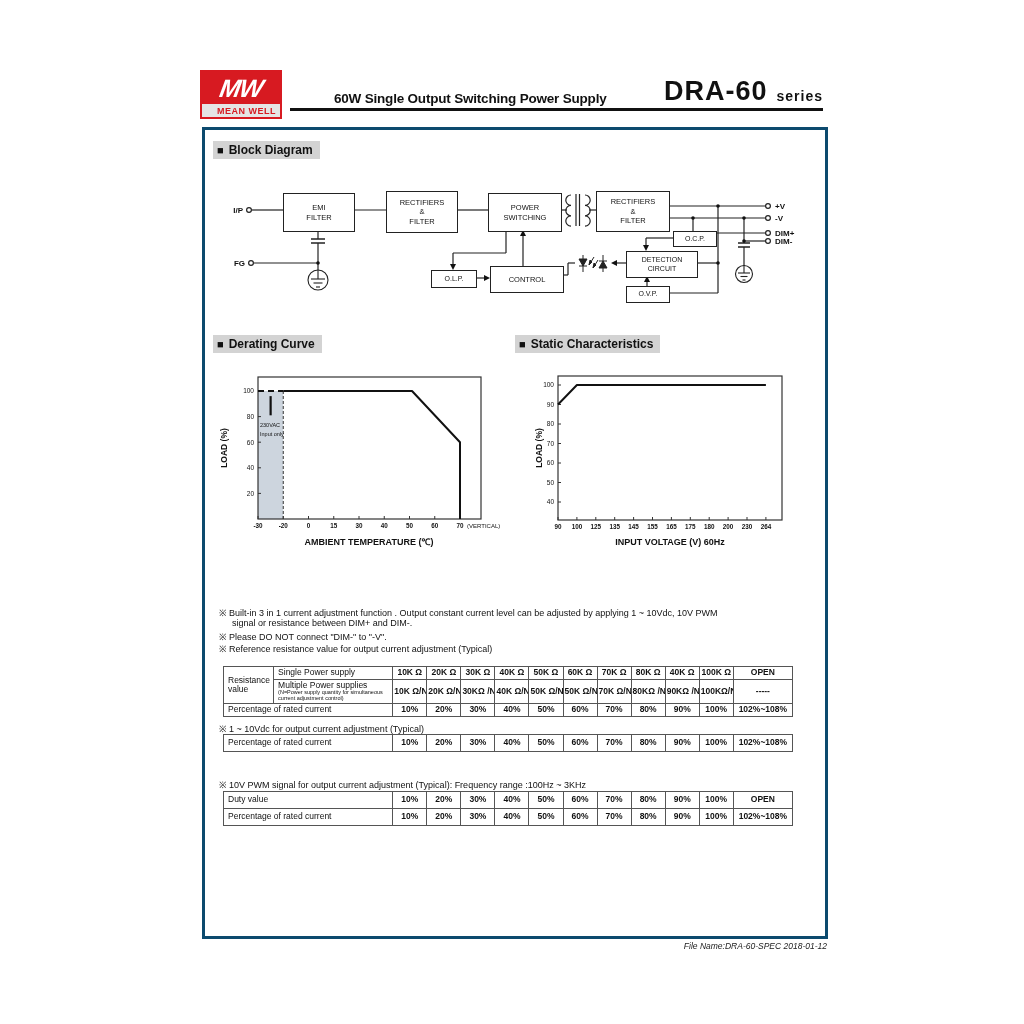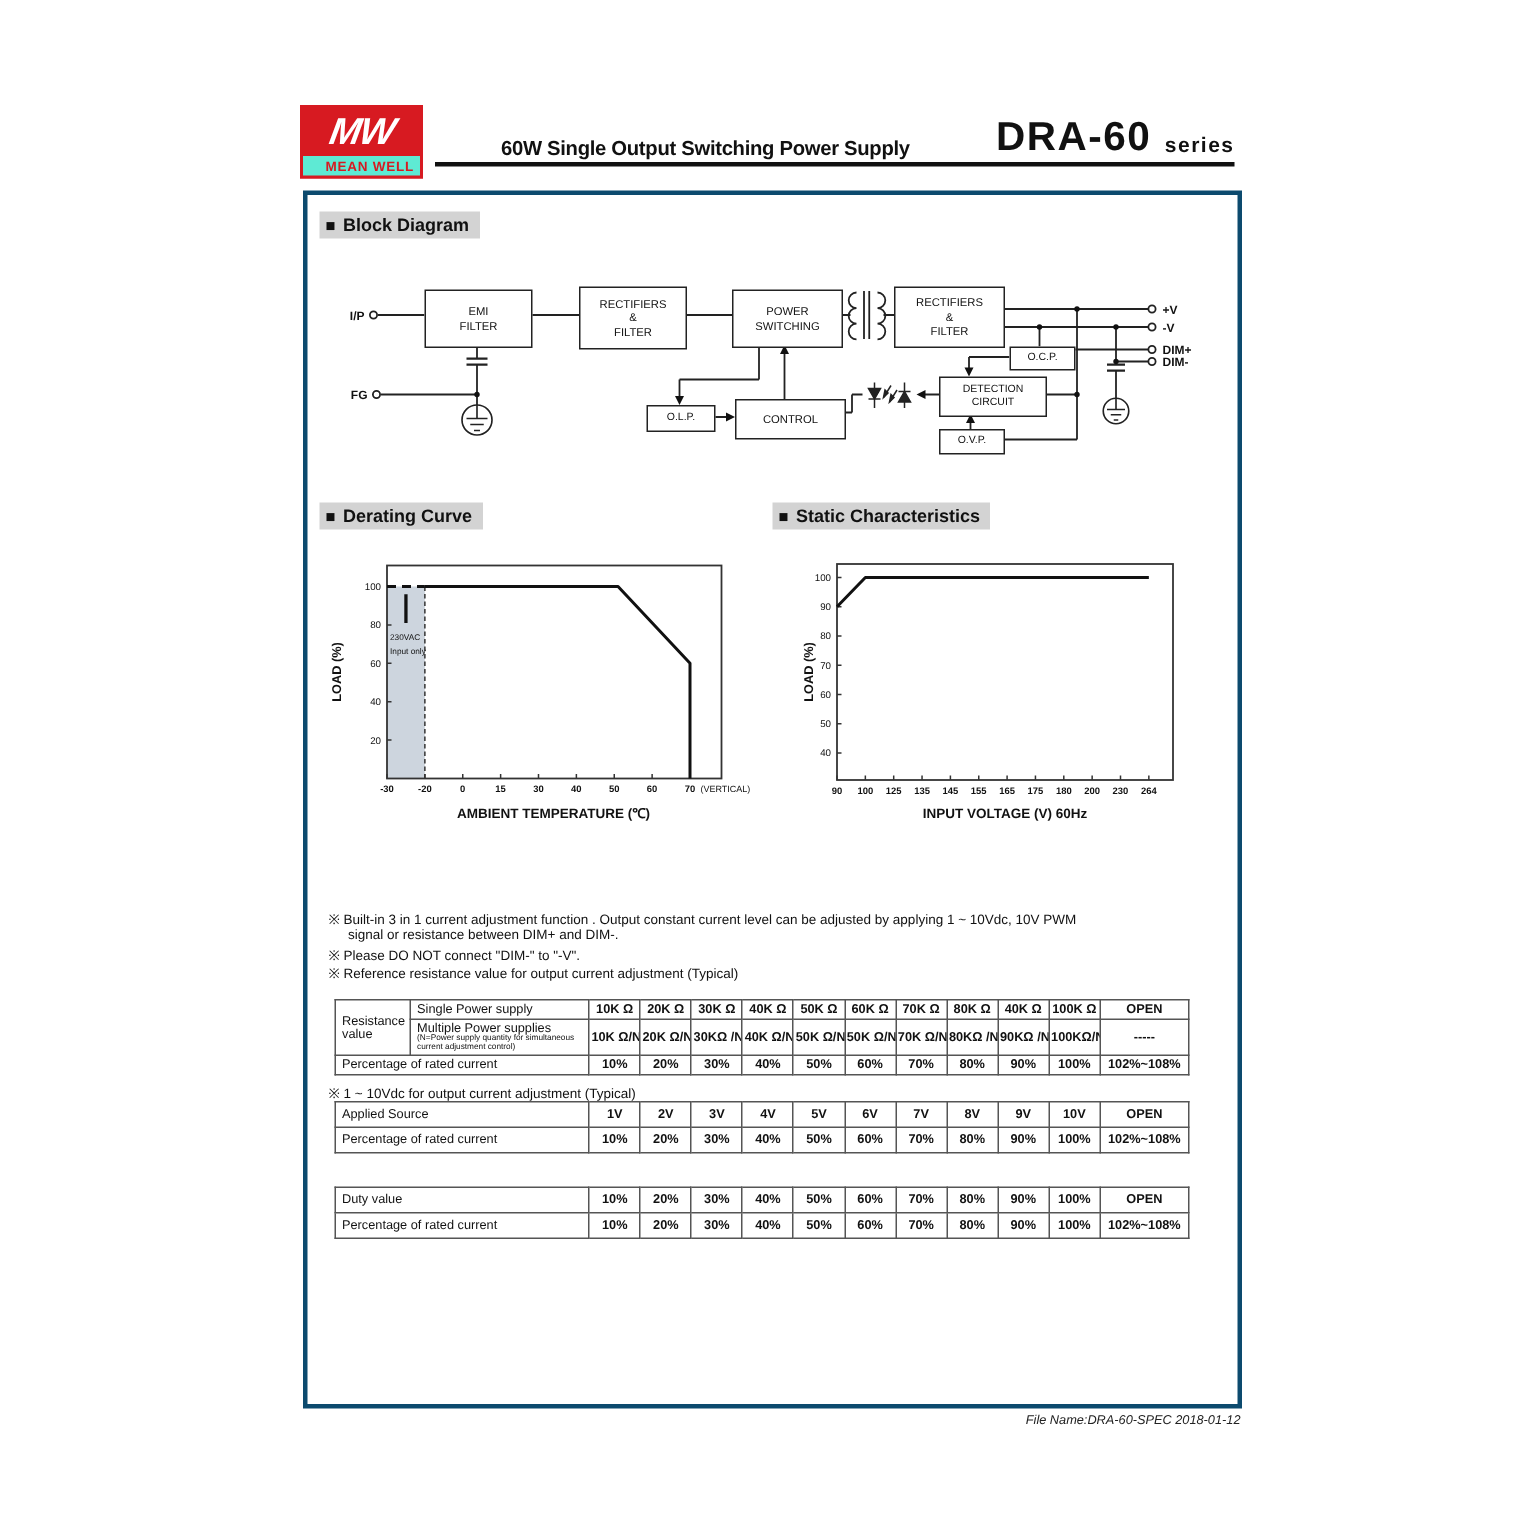--- a/index.html
+++ b/index.html
@@ -1,21 +1,21 @@
 <!DOCTYPE html>
 <html><head>
 <meta charset="utf-8">
 <style>
   html,body{margin:0;padding:0;background:#fff;}
   body{width:1024px;height:1024px;position:relative;font-family:"Liberation Sans",sans-serif;color:#111;overflow:hidden;}
   
   .logo{position:absolute;left:200px;top:70px;width:78px;height:45px;border:2px solid #d71a21;background:#d71a21;display:flex;flex-direction:column;}
   .logo-top{flex:1;display:flex;align-items:center;justify-content:center;}
   .logo-mw{color:#fff;font-size:25px;font-weight:900;font-style:italic;transform:skewX(-10deg);letter-spacing:-1px;}
-  .logo-bottom{height:13px;background:#5eead4;display:flex;align-items:center;justify-content:center;padding-left:11px;}
+  .logo-bottom{height:13px;background:#e5e5e5;display:flex;align-items:center;justify-content:center;padding-left:11px;}
   .logo-mean{color:#d71a21;font-size:9px;font-weight:bold;letter-spacing:.5px;}
   .hdr-subtitle{position:absolute;left:290px;top:91px;font-size:13.5px;font-weight:bold;letter-spacing:-.2px;margin-left:44px;}
   .hdr-series{position:absolute;right:201px;top:78px;display:flex;align-items:flex-end;gap:9px;}
   .hdr-series .name{font-size:27px;font-weight:700;letter-spacing:1px;line-height:1;}
   .hdr-series .suffix{font-size:14px;font-weight:bold;letter-spacing:1px;line-height:1;padding-bottom:2px;}
   .hdr-rule{position:absolute;left:290px;top:108px;width:533px;height:3px;background:#111;}
   
   .content{position:absolute;left:202px;top:127px;width:620px;height:806px;border:3px solid #0c4a6e;}
   .sec-label{position:absolute;background:#d3d3d3;font-weight:bold;font-size:12px;padding:2px 7px 2px 4px;white-space:nowrap;}
   .sec-label .sq{font-size:11px;margin-right:5px;}
@@ -347,50 +347,37 @@
         <col style="width:34px">
         <col style="width:34px">
         <col style="width:34px">
         <col style="width:34px">
         <col style="width:34px">
         <col style="width:34px">
         <col style="width:59px">
       </colgroup>
     <tbody id="t2-body">
         <tr style="height: 17px;">
-          <td class="lab">Applied Source</td>
-          <td class="val">1V</td>
-          <td class="val">2V</td>
-          <td class="val">3V</td>
-          <td class="val">4V</td>
-          <td class="val">5V</td>
-          <td class="val">6V</td>
-          <td class="val">7V</td>
-          <td class="val">8V</td>
-          <td class="val">9V</td>
-          <td class="val">10V</td>
-          <td class="val">OPEN</td>
-        </tr>
-        <tr style="height: 17px;">
           <td class="lab">Percentage of rated current</td>
           <td class="val">10%</td>
           <td class="val">20%</td>
           <td class="val">30%</td>
           <td class="val">40%</td>
           <td class="val">50%</td>
           <td class="val">60%</td>
           <td class="val">70%</td>
           <td class="val">80%</td>
           <td class="val">90%</td>
           <td class="val">100%</td>
           <td class="val">102%~108%</td>
         </tr>
       </tbody>
   </table>
 
+  <div class="note" style="left:14px;top:648px;">※ 10V PWM signal for output current adjustment (Typical): Frequency range :100Hz ~ 3KHz</div>
 
   <table class="spec" style="top:661px;">
     <colgroup>
         <col style="width:169px">
         <col style="width:34px">
         <col style="width:34px">
         <col style="width:34px">
         <col style="width:34px">
         <col style="width:34px">
         <col style="width:34px">

